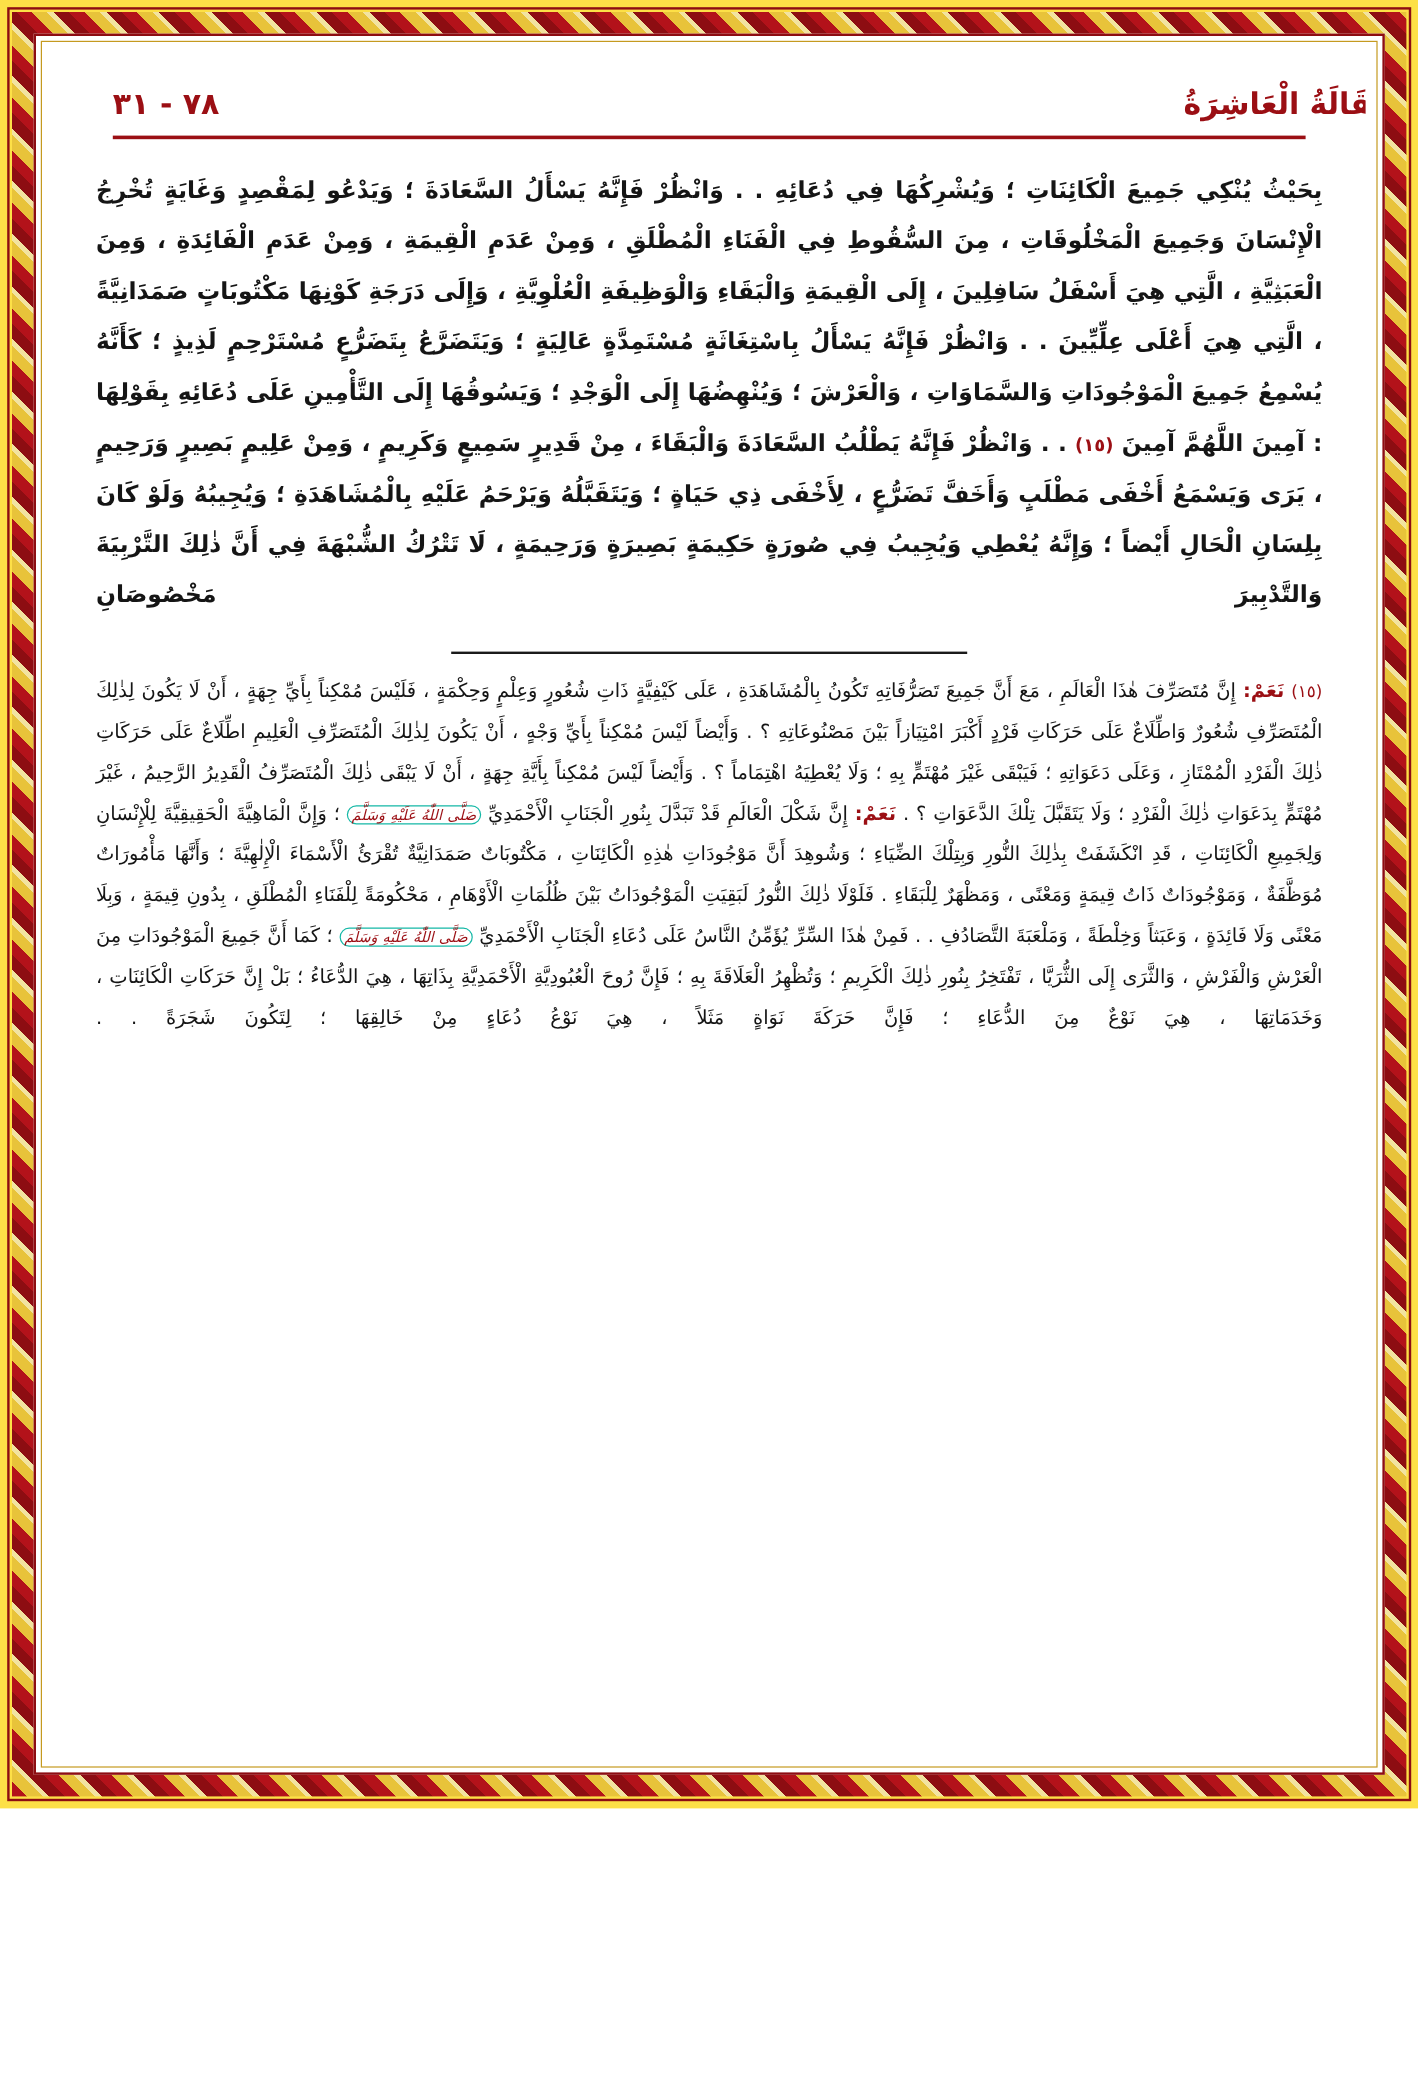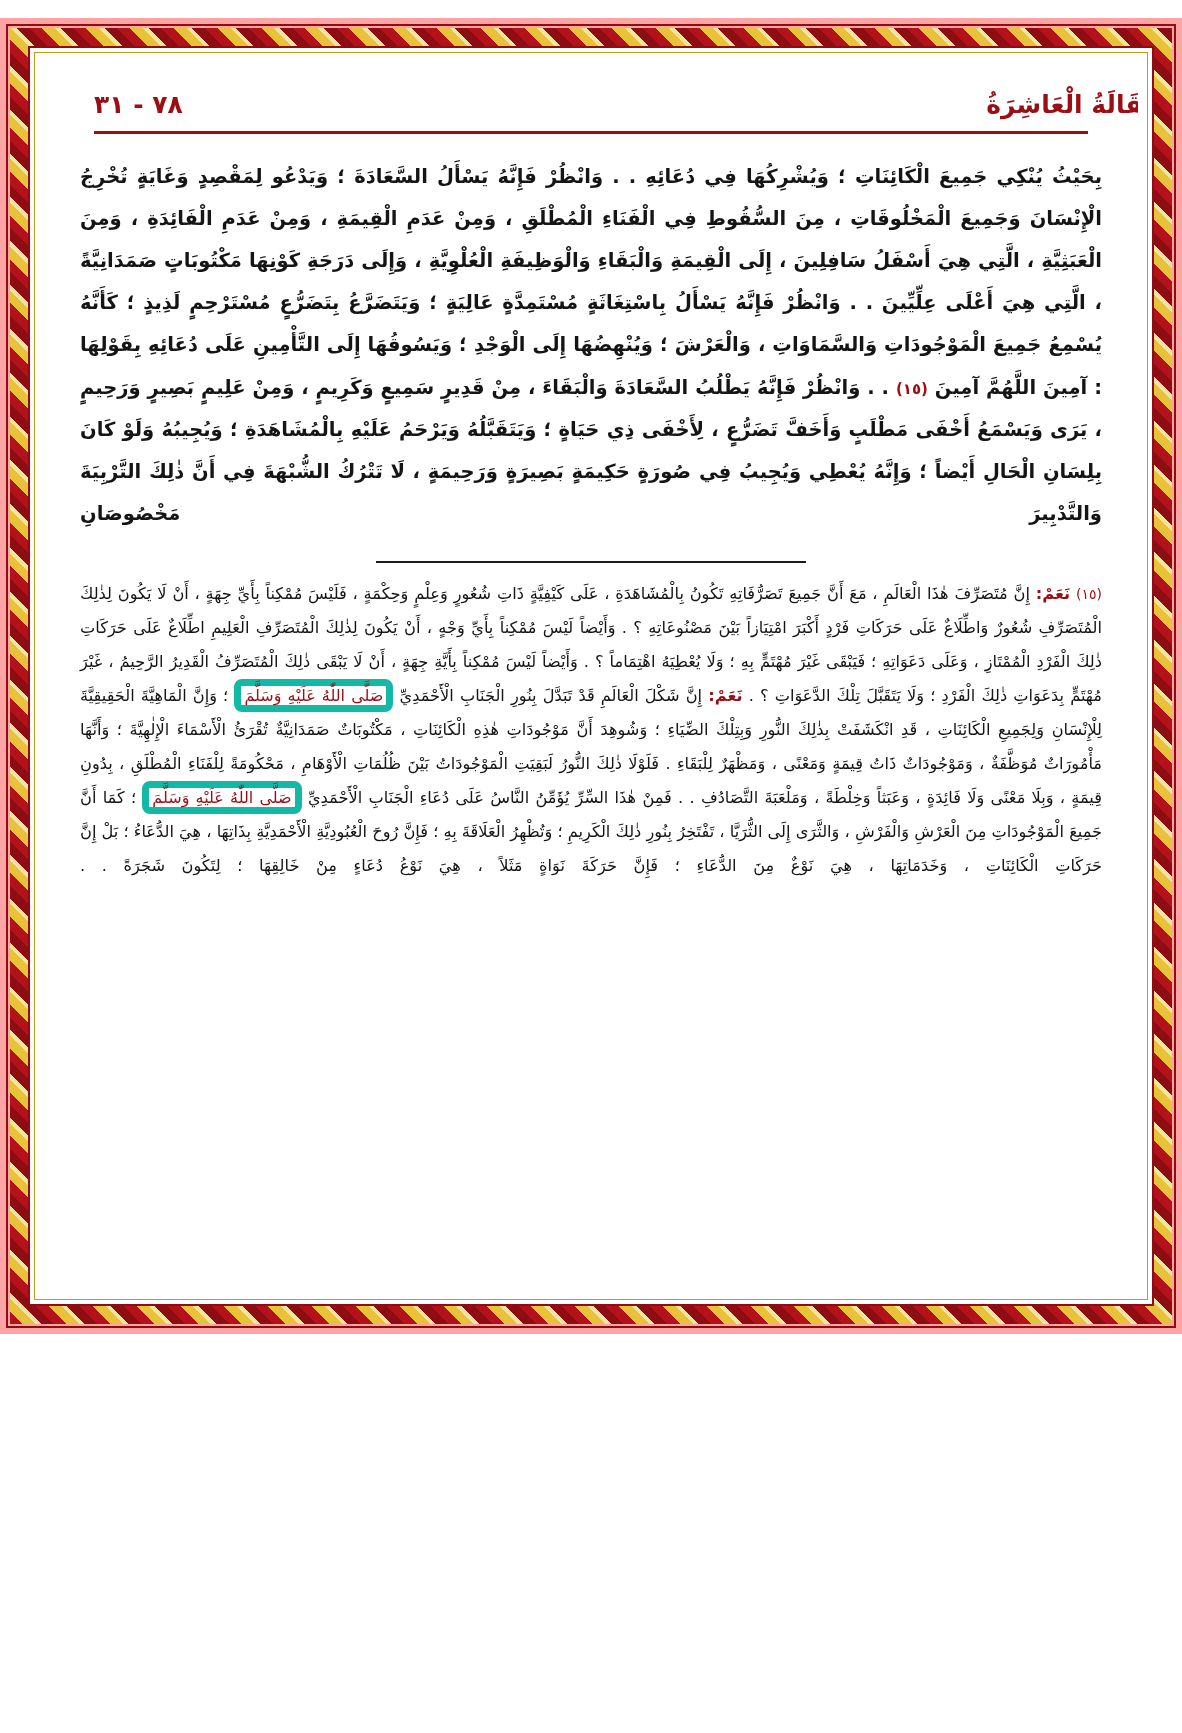--- a/index.html
+++ b/index.html
@@ -10,25 +10,24 @@
   body {
     width: 1182px;
     height: 1733px;
     font-family: "DejaVu Sans", "Liberation Sans", sans-serif;
   }
 
   
   .page {
     position: relative;
     width: 1182px;
-    height: 1316px;
+    height: 1507px;
     box-sizing: border-box;
-    background: #fca5a5;
+    background: #fde047;
     padding: 8px;
-    margin-top: 18px;
   }
   .border-outer {
     position: absolute;
     inset: 6px;
     border: 2px solid #8d0d12;
     box-sizing: border-box;
   }
   .border-band {
     position: absolute;
     inset: 10px;
@@ -134,25 +133,26 @@
   .fn-marker {
     color: #9b0f14;
     font-size: 14px;
   }
   .fn-naam {
     color: #9b0f14;
     font-weight: bold;
   }
   .honorific {
     color: #9b0f14;
-    font-size: 16px;
-    border: 7px solid #14b8a6;
+    font-size: 12px;
+    border: 1px solid #14b8a6;
     border-radius: 8px;
     padding: 0 3px;
     white-space: nowrap;
+    font-style: italic;
   }
   .ref-num {
     color: #9b0f14;
     font-size: 15px;
   }
   .last-line {
     text-align: center;
     text-align-last: center;
   }
 </style>

